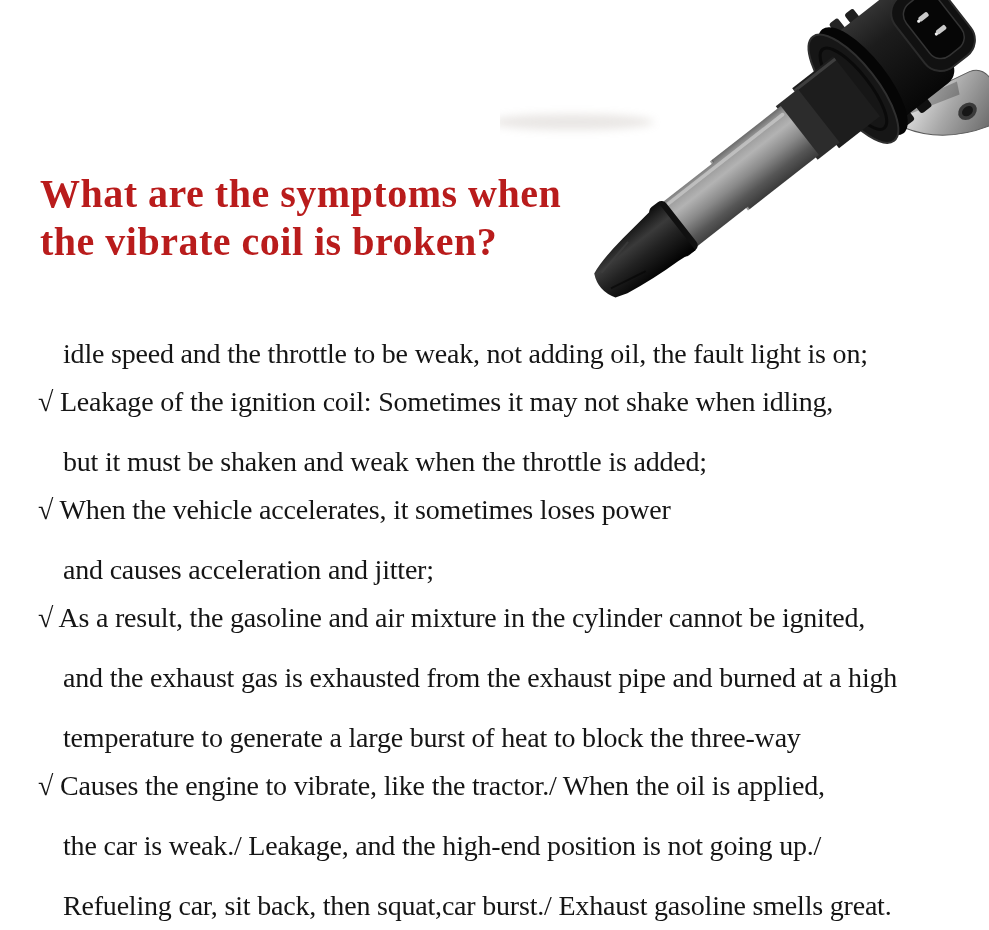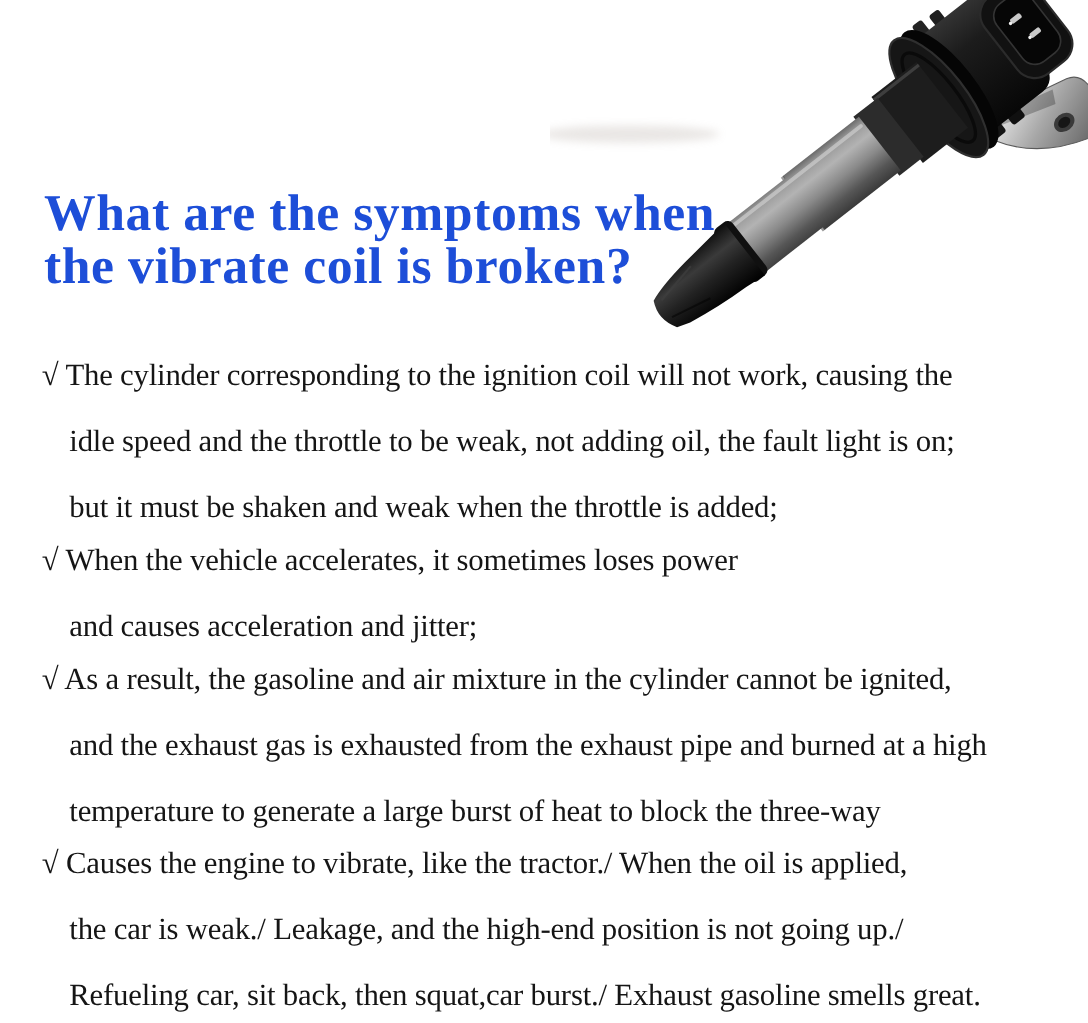--- a/index.html
+++ b/index.html
@@ -12,22 +12,22 @@
     width: 989px;
     height: 930px;
     background: #ffffff;
     overflow: hidden;
     font-family: "Liberation Serif", "DejaVu Serif", serif;
   }
   .heading {
     position: absolute;
     left: 40px;
     top: 170px;
-    color: #1d4ed8;
-    font-size: 47px;
+    color: #b91c1c;
+    font-size: 40px;
     font-weight: bold;
     line-height: 48px;
     letter-spacing: 0.5px;
     white-space: nowrap;
   }
   .symptoms {
     position: absolute;
     left: 38px;
     top: 318px;
     color: #151515;
@@ -55,22 +55,22 @@
 <body>
 
 <div id="canvas">
 
   <div class="heading">
     <div>What are the symptoms when</div>
     <div>the vibrate coil is broken?</div>
   </div>
 
   <div class="symptoms">
-    <div class="line">√ The cylinder corresponding to the ignition coil will not work, causing the</div>
     <div class="line cont">idle speed and the throttle to be weak, not adding oil, the fault light is on;</div>
+    <div class="line">√ Leakage of the ignition coil: Sometimes it may not shake when idling,</div>
     <div class="line cont">but it must be shaken and weak when the throttle is added;</div>
     <div class="line">√ When the vehicle accelerates, it sometimes loses power</div>
     <div class="line cont">and causes acceleration and jitter;</div>
     <div class="line">√ As a result, the gasoline and air mixture in the cylinder cannot be ignited,</div>
     <div class="line cont">and the exhaust gas is exhausted from the exhaust pipe and burned at a high</div>
     <div class="line cont">temperature to generate a large burst of heat to block the three-way</div>
     <div class="line">√ Causes the engine to vibrate, like the tractor./ When the oil is applied,</div>
     <div class="line cont">the car is weak./ Leakage, and the high-end position is not going up./</div>
     <div class="line cont">Refueling car, sit back, then squat,car burst./ Exhaust gasoline smells great.</div>
   </div>

